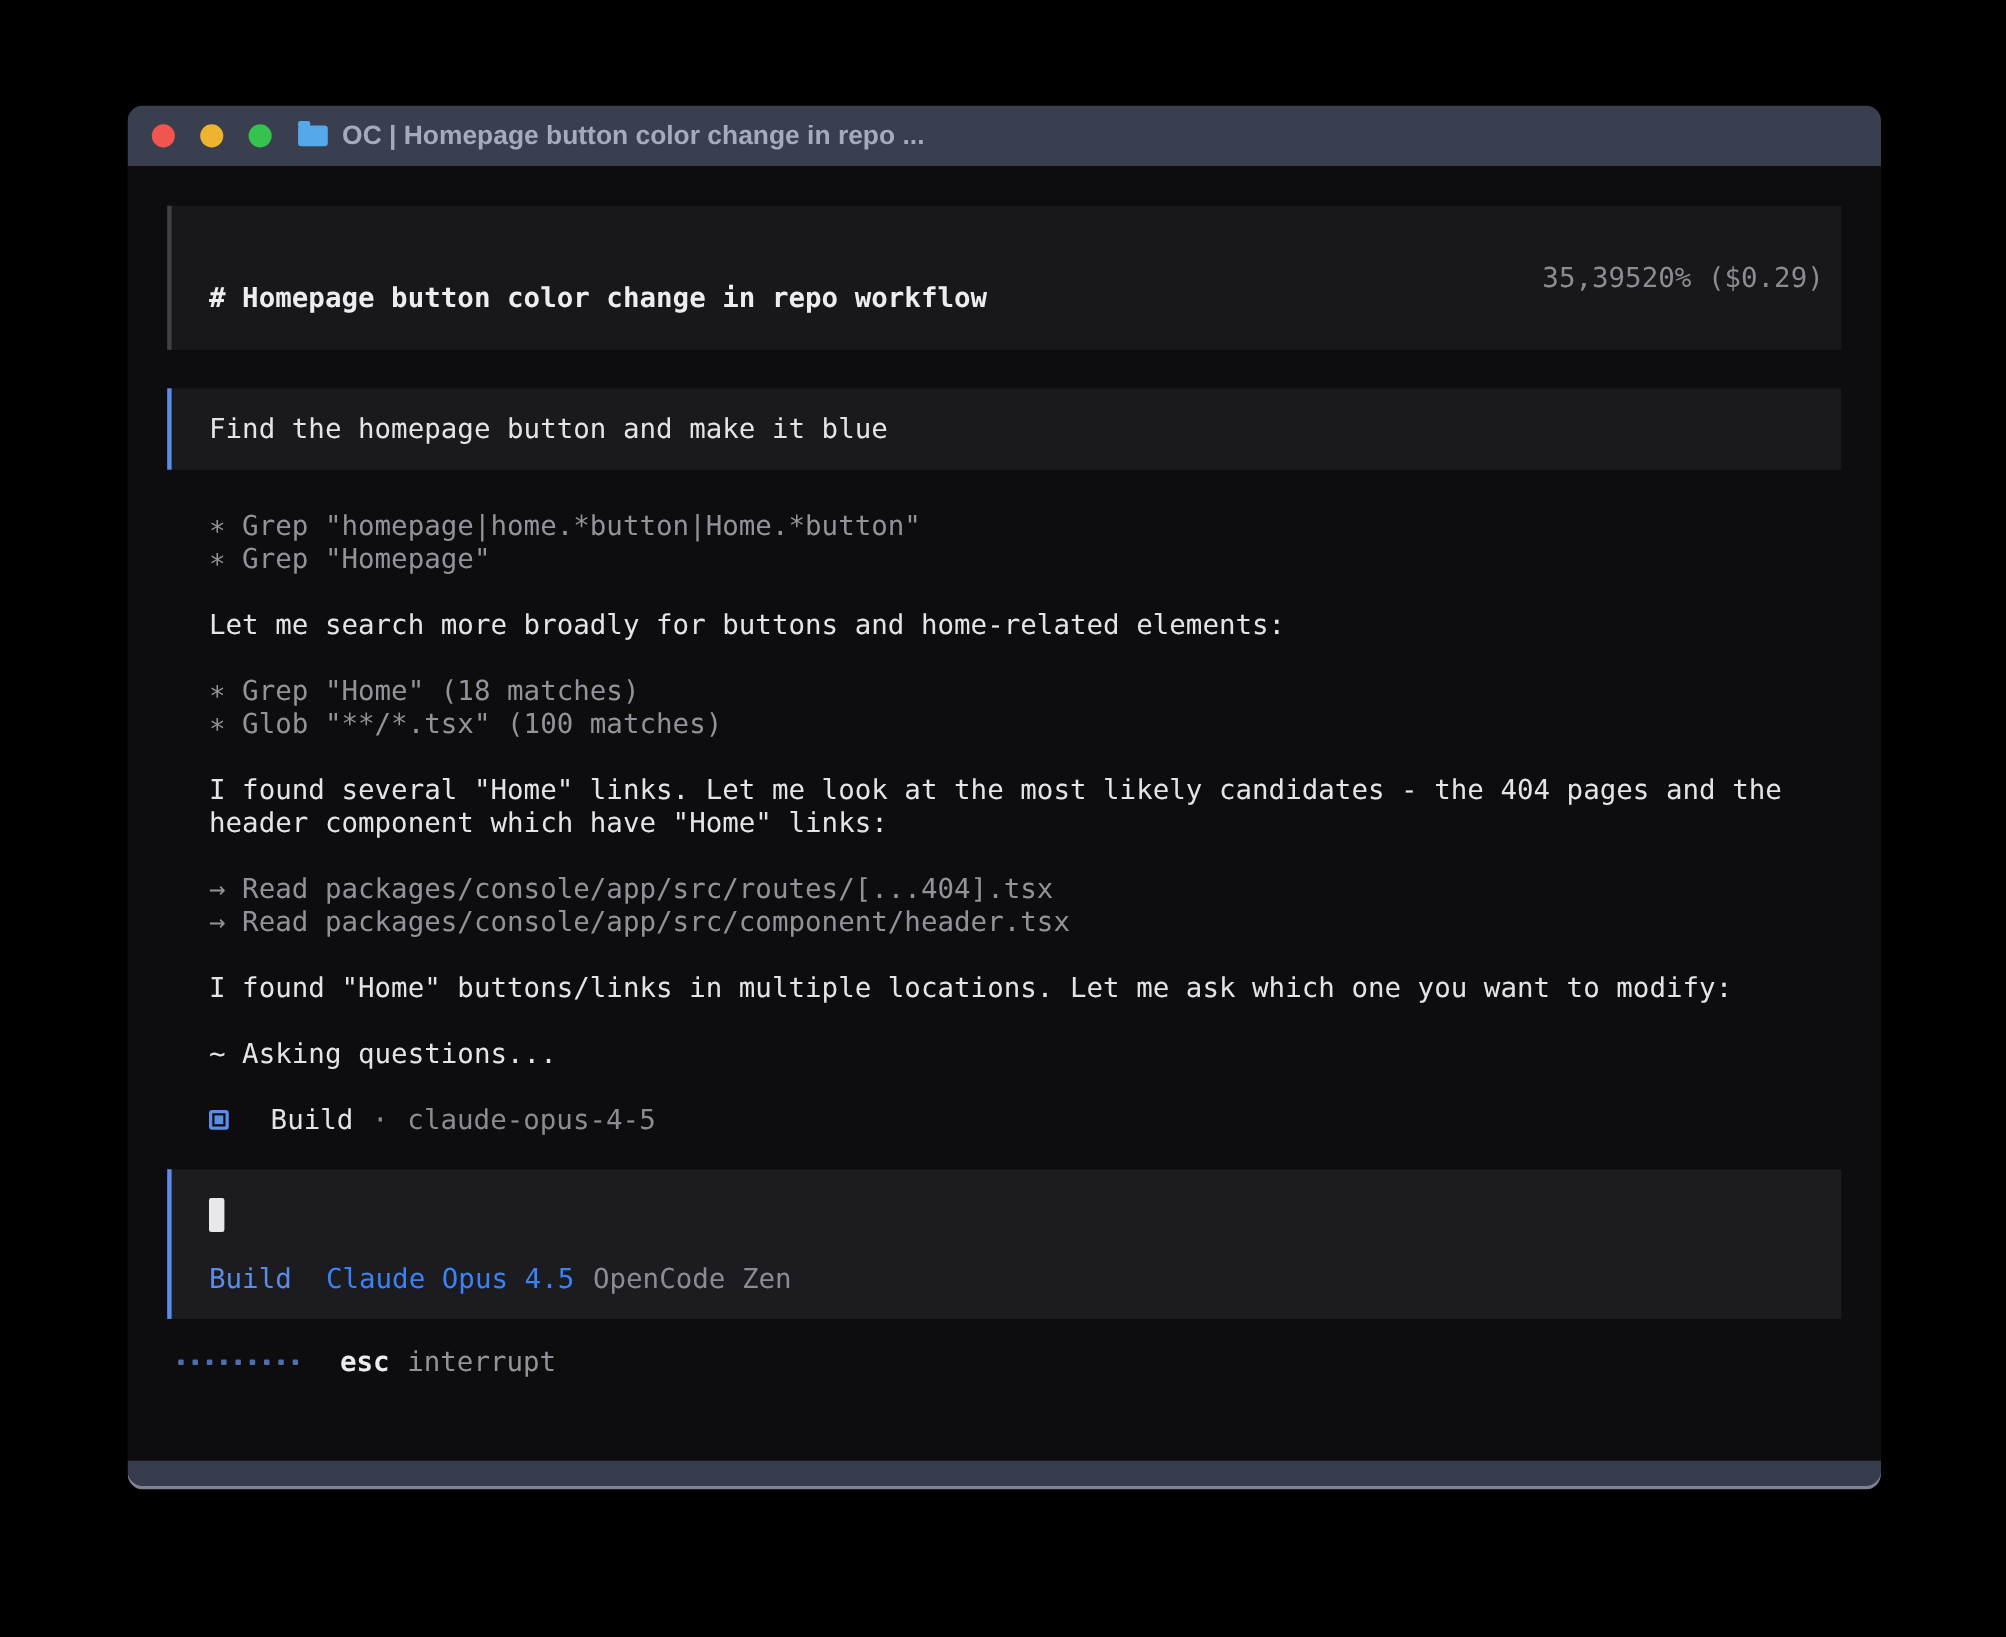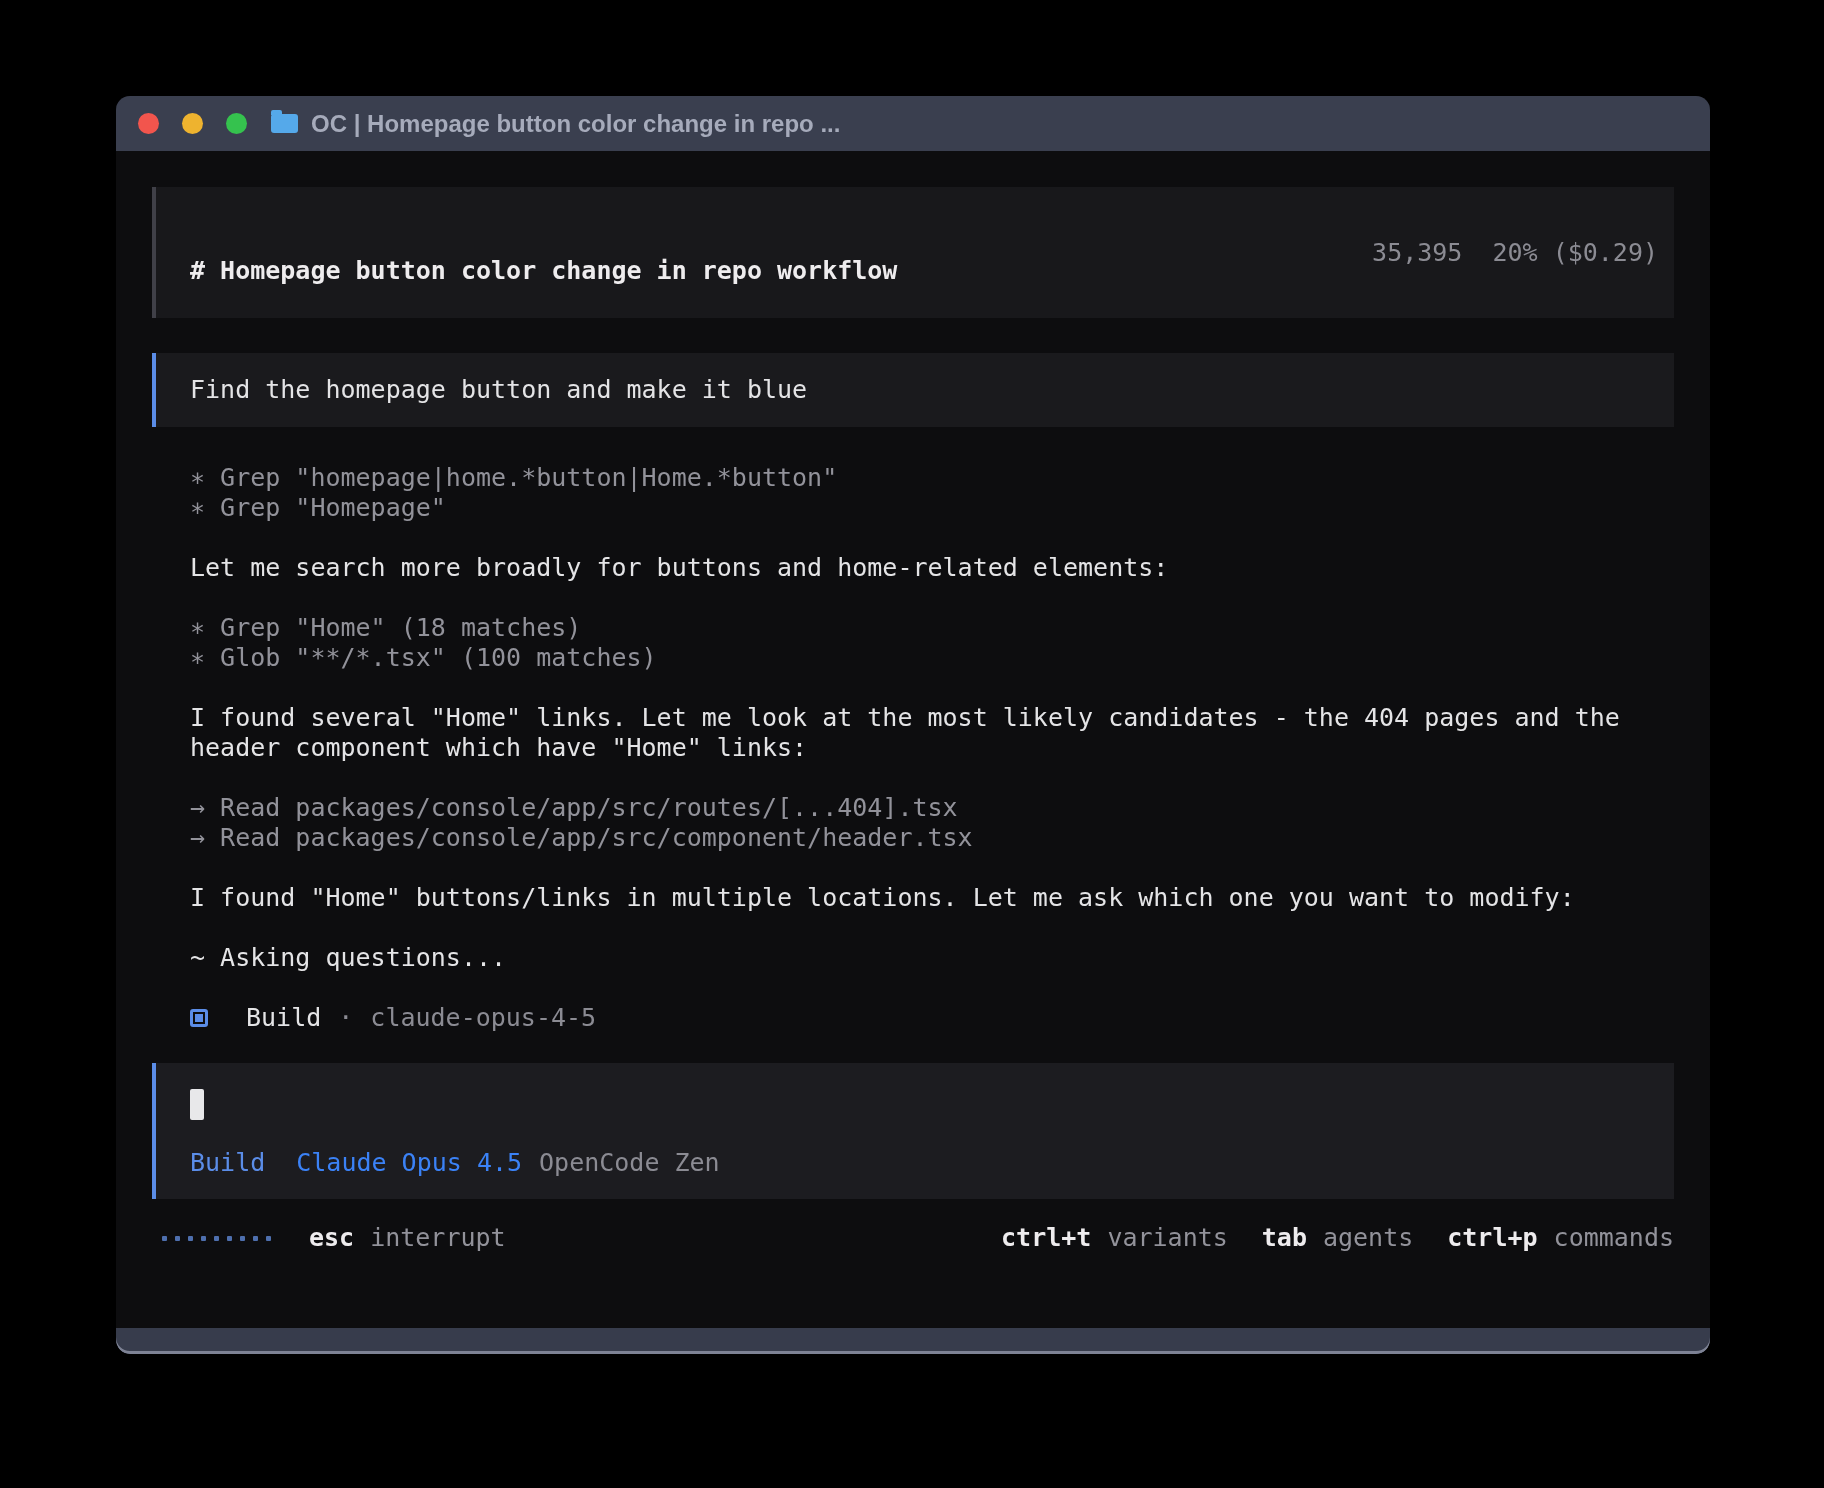--- a/index.html
+++ b/index.html
@@ -30,21 +30,21 @@
     flex:1; padding:36px 36px 0; overflow:hidden;
     font-family:"DejaVu Sans Mono",monospace; font-size:25px; line-height:30px; color:var(--fg);
   }
   .session-header {
     display:flex; justify-content:space-between; align-items:center;
     background:#18181b; border-left:4px solid #404048;
     padding:32px 16px 32px 34px; margin-bottom:35px;
   }
   .sh-title { font-weight:bold; color:#eeecee; white-space:pre;margin-top:37px; }
   .sh-stats { color:var(--stats); white-space:pre; }
-  .sh-usage { margin-left:30px; }
+  .sh-usage { }
   .user-msg {
     background:#1a1a1d; border-left:4px solid var(--accent);
     padding:22px 34px; margin-bottom:36px;
   }
   .conv-block { margin-bottom:30px; padding-left:38px; }
   .line { white-space:pre; }
   .line.primary { color:var(--fg); }
   .line.muted { color:var(--muted); }
   .status-line { display:flex; align-items:center; height:30px; }
   .box-icon {
@@ -152,31 +152,17 @@
             <span class="dot"></span>
             <span class="dot"></span>
             <span class="dot"></span>
             <span class="dot"></span>
             <span class="dot"></span>
             <span class="dot"></span>
           </span>
         <span class="key">esc</span>
         <span class="hint-label">interrupt</span>
       </div>
-      <div class="sb-right" id="right-hints">
-          <span class="hint">
-            <span class="key">ctrl+t</span>
-            <span class="hint-label">variants</span>
-          </span>
-          <span class="hint">
-            <span class="key">tab</span>
-            <span class="hint-label">agents</span>
-          </span>
-          <span class="hint">
-            <span class="key">ctrl+p</span>
-            <span class="hint-label">commands</span>
-          </span>
-        </div>
     </div>
   </div>
 
   <div class="bottomstrip"></div>
 </div>
 
 </body></html>

